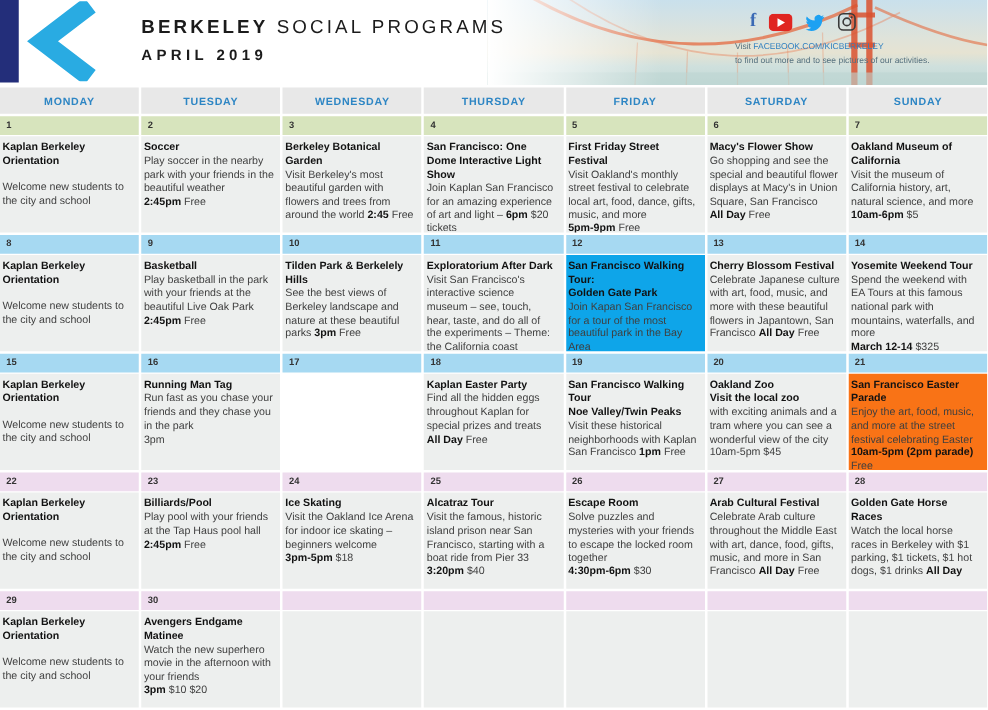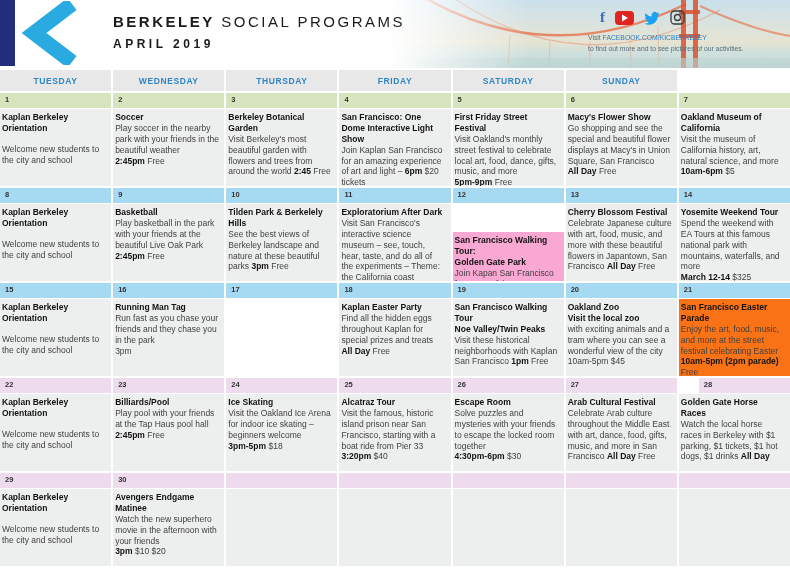--- a/index.html
+++ b/index.html
@@ -96,20 +96,21 @@
       <polyline points="52,3 14,32 52,61" fill="none" stroke="#29abe2" stroke-width="15"></polyline>
     </svg>
 
     <div class="brand">
       <div class="brand-line1"><span class="bold">BERKELEY</span><span> SOCIAL PROGRAMS</span></div>
       <div class="brand-line2">APRIL 2019</div>
     </div>
   </div>
 
   <div class="weekday-row">
+      <div class="weekday">MONDAY</div>
       <div class="weekday">TUESDAY</div>
       <div class="weekday">WEDNESDAY</div>
       <div class="weekday">THURSDAY</div>
       <div class="weekday">FRIDAY</div>
       <div class="weekday">SATURDAY</div>
       <div class="weekday">SUNDAY</div>
     </div>
   <div class="grid">
       <div class="cell">
         <div class="day-band" style="background: rgb(215, 228, 189);">1</div>
@@ -190,21 +191,21 @@
       </div>
       <div class="cell">
         <div class="day-band" style="background: rgb(166, 217, 242);">11</div>
         <div class="cell-body" style="background: rgb(237, 239, 238);">
           <div class="para"><span class="b">Exploratorium After Dark</span></div>
           <div class="para"><span>Visit San Francisco's interactive science museum – see, touch, hear, taste, and do all of the experiments – Theme: the California coast</span></div>
         </div>
       </div>
       <div class="cell">
         <div class="day-band" style="background: rgb(166, 217, 242);">12</div>
-        <div class="cell-body" style="background: #f9a8d4; margin-top: 28px;">
+        <div class="cell-body" style="background: #0ea5e9;">
           <div class="para"><span class="b">San Francisco Walking Tour:</span></div>
           <div class="para"><span class="b">Golden Gate Park</span></div>
           <div class="para"><span>Join Kapan San Francisco for a tour of the most beautiful park in the Bay Area</span></div>
         </div>
       </div>
       <div class="cell">
         <div class="day-band" style="background: rgb(166, 217, 242);">13</div>
         <div class="cell-body" style="background: rgb(237, 239, 238);">
           <div class="para"><span class="b">Cherry Blossom Festival</span></div>
           <div class="para"><span>Celebrate Japanese culture with art, food, music, and more with these beautiful flowers in Japantown, San Francisco </span><span class="b">All Day</span><span> Free</span></div>
@@ -312,21 +313,21 @@
         </div>
       </div>
       <div class="cell">
         <div class="day-band" style="background: rgb(238, 220, 238);">27</div>
         <div class="cell-body" style="background: rgb(237, 239, 238);">
           <div class="para"><span class="b">Arab Cultural Festival</span></div>
           <div class="para"><span>Celebrate Arab culture throughout the Middle East with art, dance, food, gifts, music, and more in San Francisco </span><span class="b">All Day</span><span> Free</span></div>
         </div>
       </div>
       <div class="cell">
-        <div class="day-band" style="background: rgb(238, 220, 238); margin-left: 20px;">28</div>
+        <div class="day-band" style="background: rgb(238, 220, 238);">28</div>
         <div class="cell-body" style="background: rgb(237, 239, 238);">
           <div class="para"><span class="b">Golden Gate Horse Races</span></div>
           <div class="para"><span>Watch the local horse races in Berkeley with $1 parking, $1 tickets, $1 hot dogs, $1 drinks </span><span class="b">All Day</span></div>
         </div>
       </div>
       <div class="cell">
         <div class="day-band" style="background: rgb(238, 220, 238);">29</div>
         <div class="cell-body" style="background: rgb(237, 239, 238);">
           <div class="para"><span class="b">Kaplan Berkeley Orientation</span></div>
           <div class="spacer"></div>

